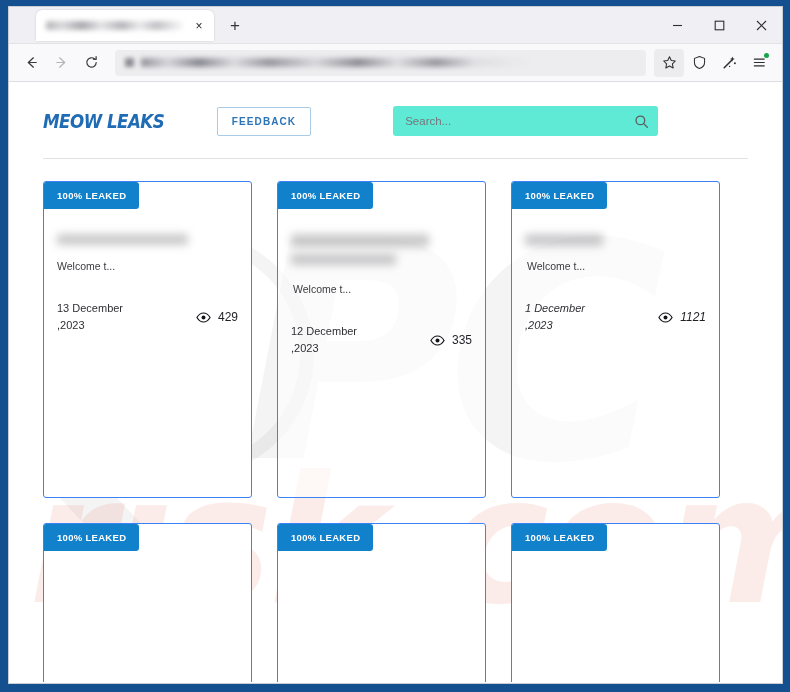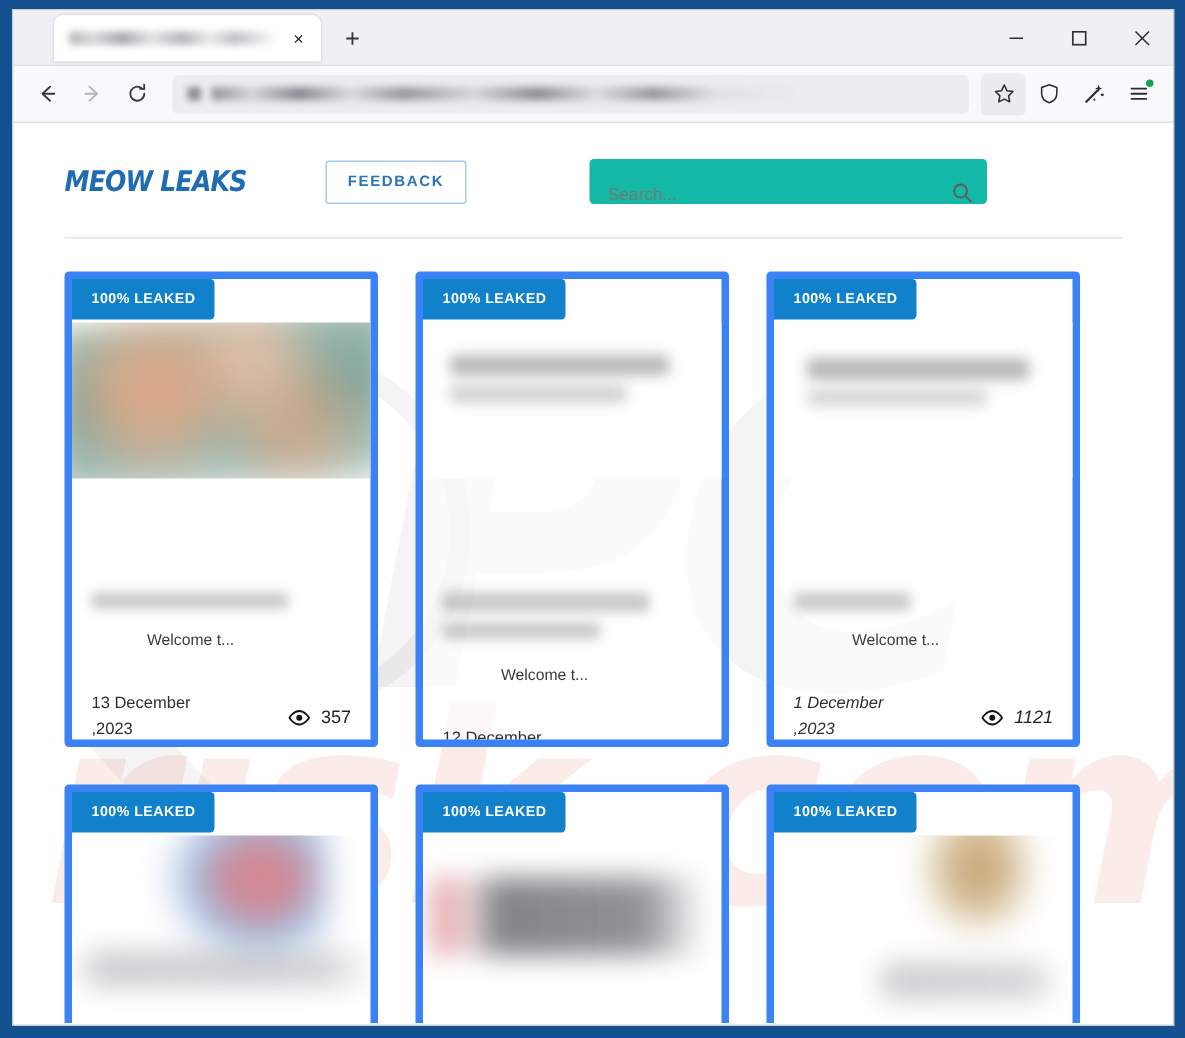--- a/index.html
+++ b/index.html
@@ -250,24 +250,24 @@
     letter-spacing: 1.1px;
     padding: 8px 14px;
     border-radius: 2px;
     white-space: nowrap;
   }
   .search-wrap {
     position: relative;
     margin-left: 82px;
     width: 265px;
     height: 30px;
-    background: #14b8a6;
+    background: #5eead4;
     border-radius: 3px;
     display: flex;
-    align-items: flex-end;
+    align-items: center;
   }
   .search-input {
     flex: 1;
     border: none;
     outline: none;
     background: transparent;
     font-family: "Liberation Sans", sans-serif;
     font-size: 11.5px;
     color: #4a4a4f;
     padding: 0 12px;
@@ -291,27 +291,25 @@
     position: relative;
     z-index: 2;
     display: grid;
     grid-template-columns: repeat(3, 209px);
     gap: 25px 25px;
     padding: 22px 34px 0 34px;
   }
   .card {
     position: relative;
     background: #ffffff;
-    border: 5px solid #3b82f6;
+    border: 1px solid #3b82f6;
     border-radius: 3px;
     height: 317px;
     overflow: hidden;
     display: flex;
-    flex-direction: column;
-    gap: 24px;
   }
   .card.translucent { background: rgba(255,255,255,0.62); }
   .card.short { height: 165px; }
 
   .badge {
     position: absolute;
     left: 0; top: 0;
     background: #1181cc;
     color: #ffffff;
     font-size: 9.5px;
@@ -363,21 +361,20 @@
     left: 13px;
     height: 11px;
     border-radius: 2px;
     background: rgba(126,126,130,0.42);
     filter: blur(4px);
   }
   .excerpt {
     position: absolute;
     font-size: 10.5px;
     color: #3b3b40;
-    margin-left: 37px;
   }
   .card-foot {
     position: absolute;
     left: 13px; right: 13px;
     display: flex;
     align-items: center;
     justify-content: space-between;
   }
   .date {
     font-size: 11px;
@@ -529,21 +526,21 @@
             <div class="title-blur" style="top:52px; width:131px;"></div>
             <div class="excerpt" style="left:13px; top:78px;">Welcome t...</div>
             <div class="card-foot" style="top:118px;">
               <div class="date">13 December
 ,2023</div>
               <div class="views">
                 <svg class="eye-icon" width="15" height="11" viewBox="0 0 16 11">
                     <path d="M8 0.7 C3.8 0.7 1 5.5 1 5.5 C1 5.5 3.8 10.3 8 10.3 C12.2 10.3 15 5.5 15 5.5 C15 5.5 12.2 0.7 8 0.7 Z" fill="none" stroke="currentColor" stroke-width="1.25"></path>
                     <circle cx="8" cy="5.5" r="2.1" fill="currentColor"></circle>
                   </svg>
-                <span>357</span>
+                <span>429</span>
               </div>
             </div>
           </div>
         </div>
 
         <div class="card translucent">
           <div class="badge">100% LEAKED</div>
           <div class="card-media">
             <div class="blurimg bi-grey"></div>
             <div class="txtblock" style="left:18px; top:22px; width:146px; height:13px;"></div>

